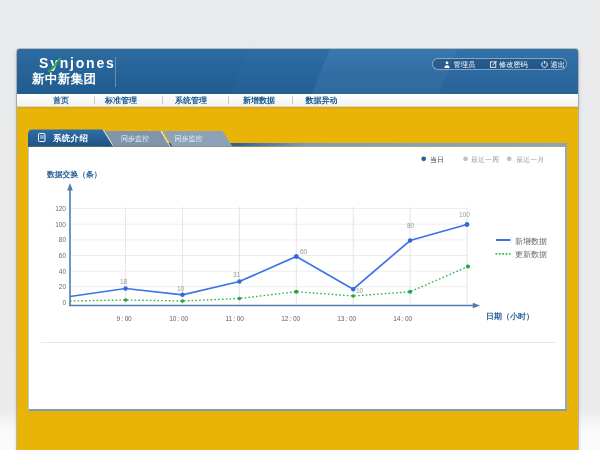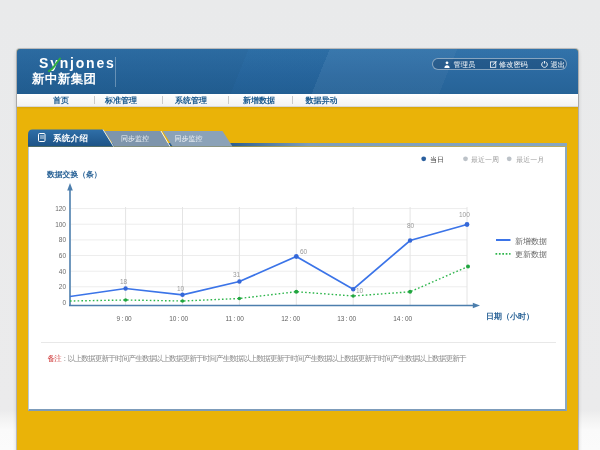--- a/index.html
+++ b/index.html
@@ -212,17 +212,14 @@
         <text x="430" y="70">100</text>
       </g>
 
       <line x1="467" y1="93" x2="481.5" y2="93" stroke="#3b74e8" stroke-width="2"></line>
       <text x="486" y="96.5" font-size="8" fill="#666">新增数据</text>
       <line x1="466.5" y1="106.8" x2="481.5" y2="106.8" stroke="#2db54b" stroke-width="1.8" stroke-dasharray="1.7,1.7"></line>
       <text x="486" y="110.3" font-size="8" fill="#666">更新数据</text>
     </svg>
 
     <div class="abs" style="left:12px;top:195.5px;width:515px;height:1px;background:#e8e8e8;"></div>
-    <div class="abs" style="left:18.5px;top:207.5px;font-size:7.6px;letter-spacing:-0.85px;white-space:nowrap;">
-      <span style="color:#d03c3c;">备注</span><span style="color:#8a8a8a;">：以上数据更新于时间产生数据以上数据更新于时间产生数据以上数据更新于时间产生数据以上数据更新于时间产生数据以上数据更新于</span>
-    </div>
   </div>
 </div>
 
 </body></html>

